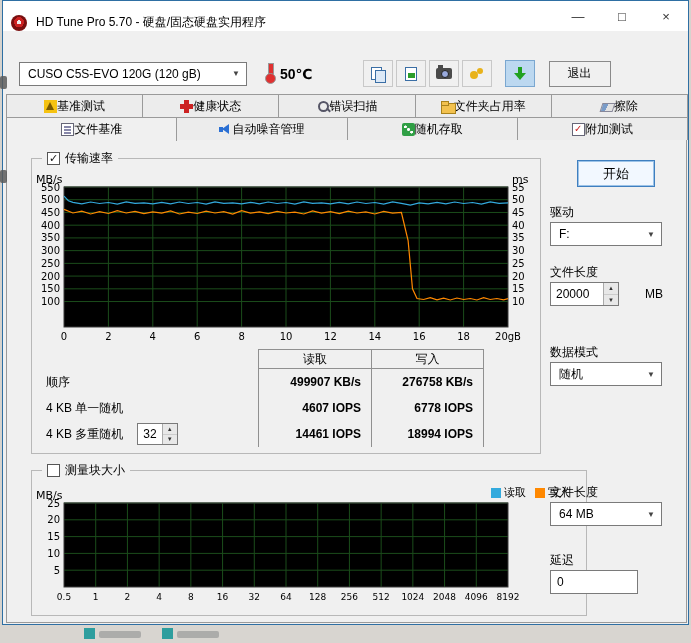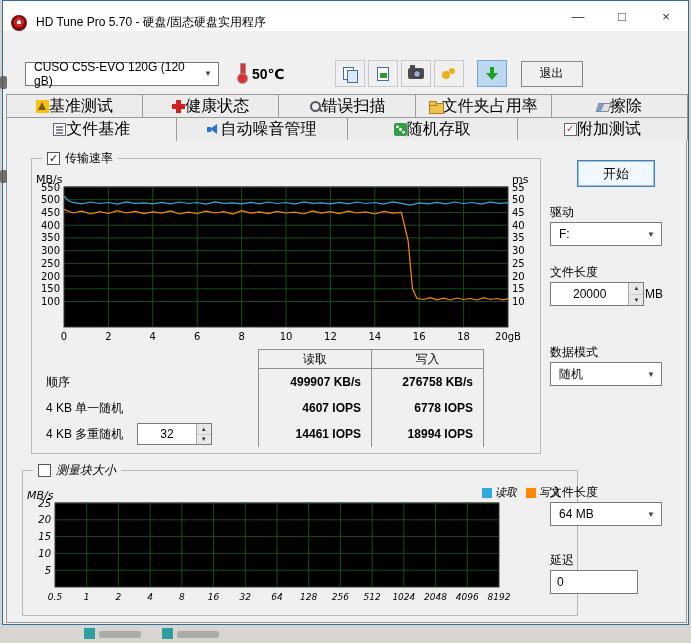--- a/index.html
+++ b/index.html
@@ -22,21 +22,21 @@
     background:radial-gradient(circle at 50% 45%, #eeeeee 0 2px, #cc2222 2px 5px, #7a0f0f 5px 8px); }
   .title { flex:1; font-size:12px; white-space:nowrap; overflow:hidden; }
   .winbtn { width:44px; height:30px; display:flex; align-items:center; justify-content:center; font-size:13px; color:#333; }
 
   .menubar { position:absolute; top:30px; left:0; right:0; height:21px; background:#f0f0f0; border-bottom:1px solid #d7d7d7; display:flex; align-items:center; padding-left:5px; }
   .menu-item { padding:2px 7px; }
 
   .toolbar { position:absolute; top:52px; left:0; right:0; height:41px; display:flex; align-items:center; }
   .combo { background:#fff; border:1px solid #7a7a7a; display:flex; align-items:center; justify-content:space-between; padding:0 2px 0 8px; font-size:12px; }
   .combo-arrow { font-size:8px; color:#444; padding:0 4px; }
-  .drive-combo { width:194px; height:24px; margin-left:22px; }
+  .drive-combo { width:228px; height:24px; margin-left:16px; }
   .thermo { width:9px; height:21px; margin-left:18px; position:relative; }
   .thermo::before { content:""; position:absolute; left:3px; top:0; width:4px; height:14px; background:#e03030; border:1px solid #999; border-bottom:none; }
   .thermo::after { content:""; position:absolute; left:0; bottom:0; width:9px; height:9px; border-radius:50%; background:#e03030; border:1px solid #999; }
   .temp { font-weight:bold; font-size:14px; margin-left:6px; }
   .tb-group { display:flex; gap:3px; margin-left:50px; align-items:center; }
   .tb-btn { width:30px; height:27px; background:#f0f0f0; border:1px solid #c8c8c8; display:flex; align-items:center; justify-content:center; padding:0; }
   .tb-btn.active { background:#bcd8f0; border-color:#7aa7d0; margin-left:10px; }
   .ic-copy { width:14px; height:14px; position:relative; }
   .ic-copy::before { content:""; position:absolute; left:0; top:0; width:9px; height:11px; background:#fff; border:1px solid #3a6ea5; }
   .ic-copy::after { content:""; position:absolute; left:4px; top:3px; width:9px; height:11px; background:#dce9f7; border:1px solid #3a6ea5; }
@@ -49,21 +49,21 @@
   .ic-paw::before { content:""; position:absolute; left:0; top:3px; width:8px; height:8px; border-radius:50%; background:#e8b21a; }
   .ic-paw::after { content:""; position:absolute; left:7px; top:0; width:6px; height:6px; border-radius:50%; background:#e8b21a; }
   .ic-down { width:12px; height:14px; position:relative; }
   .ic-down::before { content:""; position:absolute; left:4px; top:0; width:4px; height:7px; background:#1fa11f; }
   .ic-down::after { content:""; position:absolute; left:0; top:6px; width:0; height:0; border-left:6px solid transparent; border-right:6px solid transparent; border-top:7px solid #1fa11f; }
   .exit-btn { margin-left:14px; width:62px; height:26px; background:#f0f0f0; border:1px solid #8a8a8a; font-size:12px; font-family:inherit; }
 
   .tabrow { position:absolute; left:3px; width:681px; display:flex; }
   .row1 { top:93px; height:24px; }
   .row2 { top:116px; height:23px; }
-  .tab { flex:1; display:flex; align-items:center; justify-content:center; border:1px solid #9a9a9a; border-bottom:none; background:#ececec; font-size:16px; position:relative; margin-right:-1px; z-index:2; }
+  .tab { flex:1; display:flex; align-items:center; justify-content:center; border:1px solid #9a9a9a; border-bottom:none; background:#ececec; font-size:12px; position:relative; margin-right:-1px; z-index:2; }
   .row2 .tab.active { background:#f0f0f0; height:24px; margin-bottom:-1px; z-index:3; }
   .ti { width:13px; height:13px; flex:none; position:relative; }
   .i-bench { background:#f5c211; }
   .i-bench::after { content:""; position:absolute; left:2px; top:2px; width:0; height:0; border-left:4px solid transparent; border-right:4px solid transparent; border-bottom:8px solid #7a5a00; }
   .i-info { background:#2a6fd4; border-radius:50%; }
   .i-info::after { content:"i"; position:absolute; inset:0; color:#fff; font:bold 10px/13px "Liberation Sans",sans-serif; text-align:center; }
   .i-health { background:linear-gradient(#cc2222,#cc2222) 50% 50%/13px 5px no-repeat, linear-gradient(#cc2222,#cc2222) 50% 50%/5px 13px no-repeat; }
   .i-scan::before { content:""; position:absolute; left:1px; top:1px; width:7px; height:7px; border:2px solid #556; border-radius:50%; }
   .i-scan::after { content:""; position:absolute; left:9px; top:9px; width:5px; height:2px; background:#556; transform:rotate(45deg); }
   .i-folder::before { content:""; position:absolute; left:0; top:3px; width:13px; height:9px; background:#f2c14e; border:1px solid #a9821c; }
@@ -75,40 +75,40 @@
   .i-aam::before { content:""; position:absolute; left:0; top:4px; width:4px; height:5px; background:#2a6fd4; }
   .i-aam::after { content:""; position:absolute; left:3px; top:1px; width:0; height:0; border-top:5.5px solid transparent; border-bottom:5.5px solid transparent; border-right:7px solid #2a6fd4; }
   .i-random { background:#2f9e44; border-radius:2px; }
   .i-random::after { content:""; position:absolute; inset:0; background:radial-gradient(circle at 25% 30%,#fff 1.3px,transparent 1.6px),radial-gradient(circle at 75% 70%,#fff 1.3px,transparent 1.6px),radial-gradient(circle at 50% 50%,#fff 1.3px,transparent 1.6px); }
   .i-extra { background:#fff; border:1px solid #667; }
   .i-extra::after { content:"✓"; position:absolute; left:1px; top:-1px; color:#c22; font-size:10px; font-weight:bold; }
 
   .page { position:absolute; left:3px; top:138px; width:681px; height:484px; background:#f0f0f0; border:1px solid #9a9a9a; }
   .groupbox { position:absolute; border:1px solid #b8b8b8; }
   .g1 { left:24px; top:18px; width:510px; height:296px; }
-  .g2 { left:15px; top:330px; width:556px; height:146px;font-style:italic; }
+  .g2 { left:24px; top:330px; width:556px; height:146px; }
   .gb-caption { position:absolute; top:-9px; left:10px; background:#f0f0f0; padding:0 5px; display:flex; align-items:center; gap:5px; font-size:12px; z-index:2; }
   .cb { width:13px; height:13px; background:#fff; border:1px solid #555; display:inline-flex; align-items:center; justify-content:center; }
   .cb .check { font-size:11px; line-height:1; color:#111; font-weight:bold; margin-top:-1px; }
   #main-chart { position:absolute; left:2px; top:12px; }
   #block-chart { position:absolute; left:2px; top:16px; }
 
   .results { position:absolute; left:8px; top:190px; width:444px; }
   .res-grid { display:grid; grid-template-columns:218px 113px 113px; }
   .rc { height:26px; display:flex; align-items:center; font-size:12px; }
   .rc.lab { padding-left:6px; gap:14px; }
   .rc.hdr { height:20px; justify-content:center; }
   .rc.val { justify-content:flex-end; padding-right:10px; font-weight:bold; }
   .rc.val.hdr { font-weight:normal; justify-content:center; padding-right:0; }
   .col-r { border-left:1px solid #909090; }
   .col-w { border-left:1px solid #909090; border-right:1px solid #909090; }
   .hdr.col-r, .hdr.col-w { border-top:1px solid #909090; border-bottom:1px solid #909090; }
 
   .spin { display:inline-flex; height:22px; border:1px solid #7a7a7a; background:#fff; }
-  .spin-val { padding:0 22px; display:flex; align-items:center; min-width:20px; }
+  .spin-val { padding:0 5px; display:flex; align-items:center; min-width:20px; }
   .spin-btns { display:flex; flex-direction:column; width:15px; border-left:1px solid #aaa; }
   .sb { flex:1; font-size:6px; line-height:1; display:flex; align-items:center; justify-content:center; background:#e8e8e8; color:#333; }
   .sb:first-child { border-bottom:1px solid #ccc; }
 
   .start-btn { position:absolute; left:570px; top:20px; width:78px; height:27px; background:#f2f8ff; border:1px solid #3f7fbf; box-shadow:inset 0 0 0 1px #9cc3e8; font-size:13px; font-family:inherit; }
   .rlabel { position:absolute; left:543px; font-size:12px; }
   .rcombo { position:absolute; left:543px; width:112px; height:24px; }
   .rspin { position:absolute; left:543px; height:24px; }
   .rspin .spin-val { min-width:52px; }
   .unit { position:absolute; left:638px; font-size:12px; }

